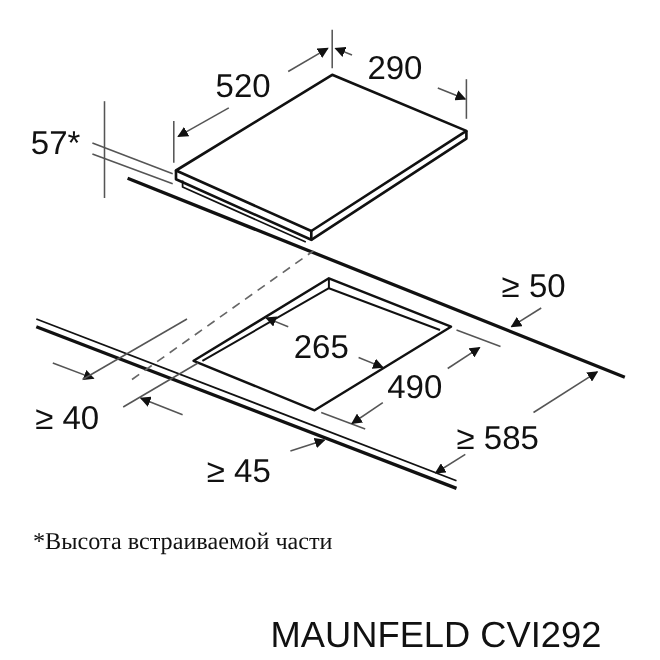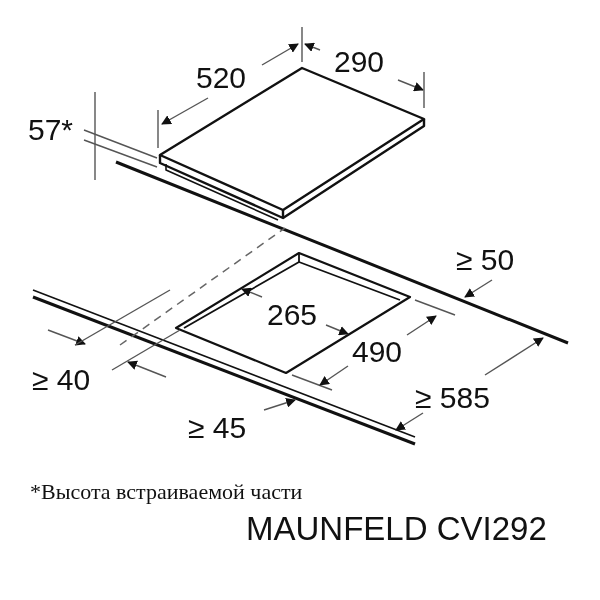--- a/index.html
+++ b/index.html
@@ -1,20 +1,20 @@
 <!DOCTYPE html>
 <html><head>
 <meta charset="utf-8">
 <style>
   html, body { margin:0; padding:0; background:#ffffff; }
   body { width:600px; height:600px; position:relative; overflow:hidden; font-family:"Liberation Sans", sans-serif; color:#111; }
   svg { position:absolute; left:0; top:0; }
   .lbl { font-family:"Liberation Sans", sans-serif; font-size:30px; fill:#111; }
   .note { position:absolute; left:30px; top:479px; font-size:22px; color:#111;font-family:Liberation Serif, serif; }
-  .model { position:absolute; left:246px; top:510px; font-size:33px; color:#111; letter-spacing:0px; }
+  .model { position:absolute; left:246px; top:558px; font-size:33px; color:#111; letter-spacing:0px; }
 </style>
 </head>
 <body>
 
 <svg width="600" height="600" viewBox="0 0 600 600">
   <defs>
     <marker id="arr" viewBox="0 0 10 10" refX="9" refY="5" markerWidth="7" markerHeight="7" orient="auto-start-reverse">
       <path d="M0,0 L10,5 L0,10 z" fill="#111"></path>
     </marker>
   </defs>

